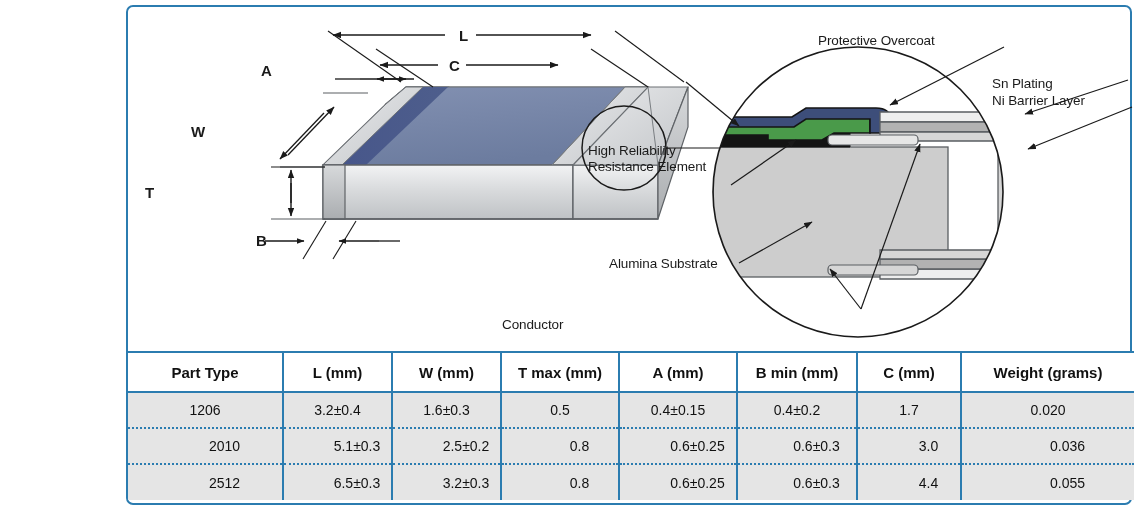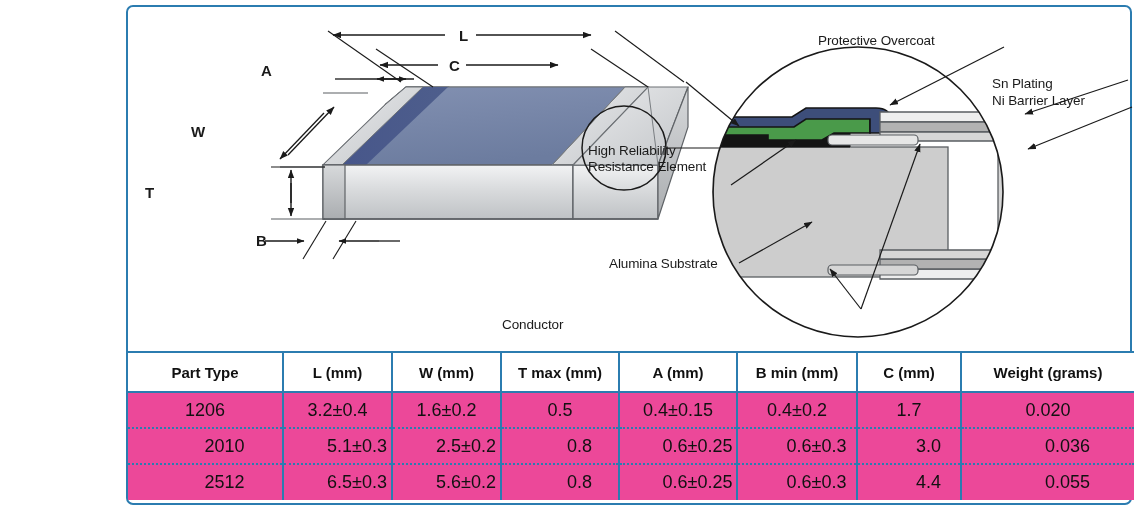--- a/index.html
+++ b/index.html
@@ -83,24 +83,24 @@
   }
   #spec-table thead th {
     font-size: 15px;
     font-weight: bold;
     height: 40px;
     border-top: 2px solid #2b7cb0;
     border-bottom: 2px solid #2b7cb0;
     background: #ffffff;
   }
   #spec-table tbody td {
-    font-size: 18px;
+    font-size: 14px;
     font-weight: normal;
     height: 36px;
-    background: #ec4899;
+    background: #e5e5e5;
   }
   #spec-table tbody tr + tr td {
     border-top: 2px dotted #2b7cb0;
     padding-left: 40px;
   }
 </style>
 </head>
 <body>
 
 <div id="root">
@@ -316,41 +316,41 @@
           <th>A (mm)</th>
           <th>B min (mm)</th>
           <th>C (mm)</th>
           <th>Weight (grams)</th>
         </tr>
       </thead>
       <tbody>
         <tr>
           <td>1206</td>
           <td>3.2±0.4</td>
-          <td>1.6±0.2</td>
+          <td>1.6±0.3</td>
           <td>0.5</td>
           <td>0.4±0.15</td>
           <td>0.4±0.2</td>
           <td>1.7</td>
           <td>0.020</td>
         </tr>
         <tr>
           <td>2010</td>
           <td>5.1±0.3</td>
           <td>2.5±0.2</td>
           <td>0.8</td>
           <td>0.6±0.25</td>
           <td>0.6±0.3</td>
           <td>3.0</td>
           <td>0.036</td>
         </tr>
         <tr>
           <td>2512</td>
           <td>6.5±0.3</td>
-          <td>5.6±0.2</td>
+          <td>3.2±0.3</td>
           <td>0.8</td>
           <td>0.6±0.25</td>
           <td>0.6±0.3</td>
           <td>4.4</td>
           <td>0.055</td>
         </tr>
       </tbody>
     </table>
 
   </div>

